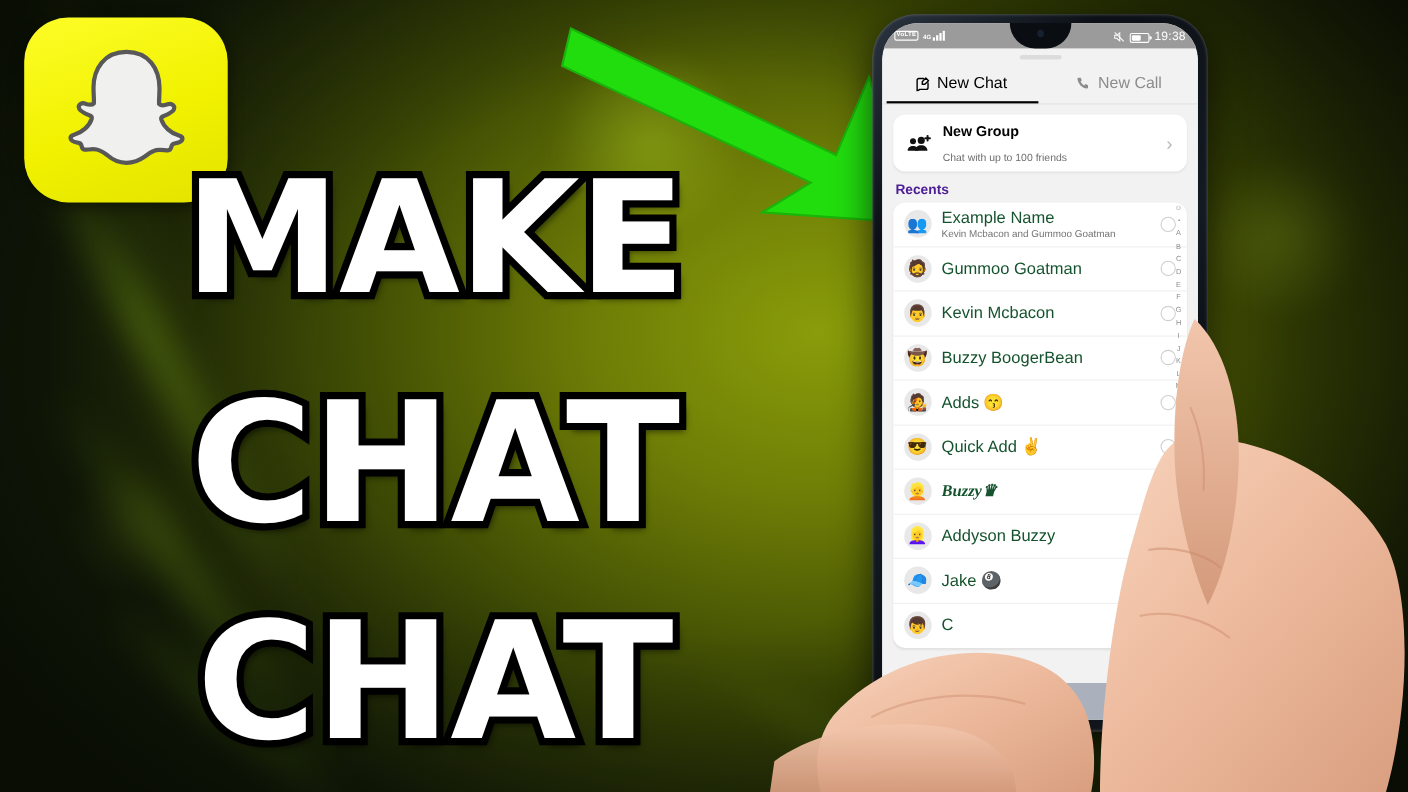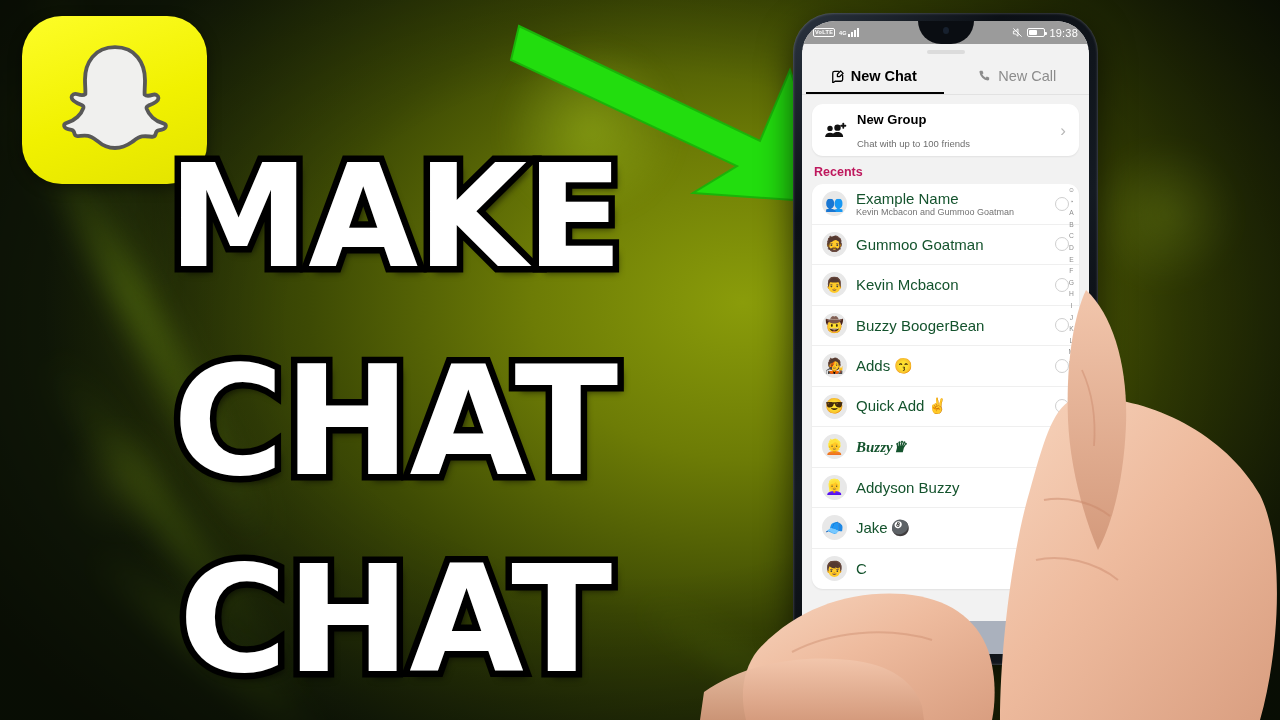--- a/index.html
+++ b/index.html
@@ -92,21 +92,21 @@
   #notch {
     position:absolute; left:50%; top:0; transform:translateX(-50%);
     width:56px; height:23px; background:#0a0d12;
     border-radius:0 0 26px 26px;
   }
   #notch::after {
     content:""; position:absolute; left:50%; top:6px; transform:translateX(-50%);
     width:6px; height:7px; border-radius:50%;
     background:#17202e;
   }
-  .sb-left, .sb-right { display:flex; align-items:center; gap:4px; z-index:2; }
+  .sb-left, .sb-right { display:flex; align-items:flex-end; gap:4px; z-index:2; }
   .volte {
     font-size:5.5px; font-weight:bold; letter-spacing:.3px;
     border:1px solid #fff; border-radius:2px; padding:0 1px; line-height:7px;
   }
   .sig { display:flex; align-items:flex-end; gap:1px; height:9px; }
   .sig i { width:2px; background:#fff; display:block; }
   .sig i:nth-child(1){height:3px}.sig i:nth-child(2){height:5px}
   .sig i:nth-child(3){height:7px}.sig i:nth-child(4){height:9px}
   .net4g { font-size:5.5px; font-weight:bold; margin-right:-2px; }
   .batt {
@@ -115,21 +115,21 @@
   }
   .batt::after{content:"";position:absolute;right:-3px;top:2.5px;width:2px;height:3px;background:#fff;border-radius:0 1px 1px 0;}
   .batt i{display:block;height:100%;width:55%;background:#fff;border-radius:1px;}
   #sb-time { font-size:11px; letter-spacing:.2px; }
 
   
   #pill { width:38px;height:4px;background:#dcdcdc;border-radius:3px;margin:6px auto 0; }
   #tabs { display:flex; position:relative; margin-top:6px; }
   .tab {
     flex:1; display:flex; align-items:center; justify-content:center; gap:6px;
-    padding:8px 0 10px; font-size:14.5px; font-weight:bold;
+    padding:8px 0 10px; font-size:14.5px; font-weight:normal;
   }
   .tab.active { color:#000; }
   .tab.inactive { color:#8c8c8c; font-weight:normal; }
   #tab-underline { position:absolute; left:4px; bottom:0; width:48%; height:2px; background:#000; }
   #tabs-divider { height:1px; background:#e2e2e2; }
 
   
   #appbody { background:#f2f2f2; height:100%; position:relative; }
   #tofield {
     margin:10px 10px 0; height:28px; background:#e4e4e4; border-radius:14px;
@@ -140,21 +140,21 @@
     margin:9px 10px 0; background:#fff; border-radius:11px;
     display:flex; align-items:center; padding:8px 11px 7px;
     box-shadow:0 1px 2px rgba(0,0,0,.07);
   }
   #ng-icon { width:26px; flex:0 0 26px; display:flex; align-items:center; justify-content:center; }
   #ng-text { flex:1; margin-left:8px; }
   #ng-title { font-size:13px; font-weight:bold; color:#000; }
   #ng-sub { font-size:9.5px; color:#6e6e6e; margin-top:11px; }
   #ng-chev { color:#b8b8b8; font-size:17px; font-weight:300; padding-right:2px; }
 
-  #recents-label { font-size:12.5px; font-weight:bold; color:#be185d; margin:9px 0 5px 12px; }
+  #recents-label { font-size:12.5px; font-weight:bold; color:#4c1d95; margin:9px 0 5px 12px; }
 
   #listwrap { position:relative; margin:0 10px; }
   #list {
     background:#fff; border-radius:11px; overflow:hidden;
     box-shadow:0 1px 2px rgba(0,0,0,.07);
   }
   .row {
     display:flex; align-items:center; height:40.5px; padding:0 10px;
     border-bottom:1px solid #efefef;
   }

